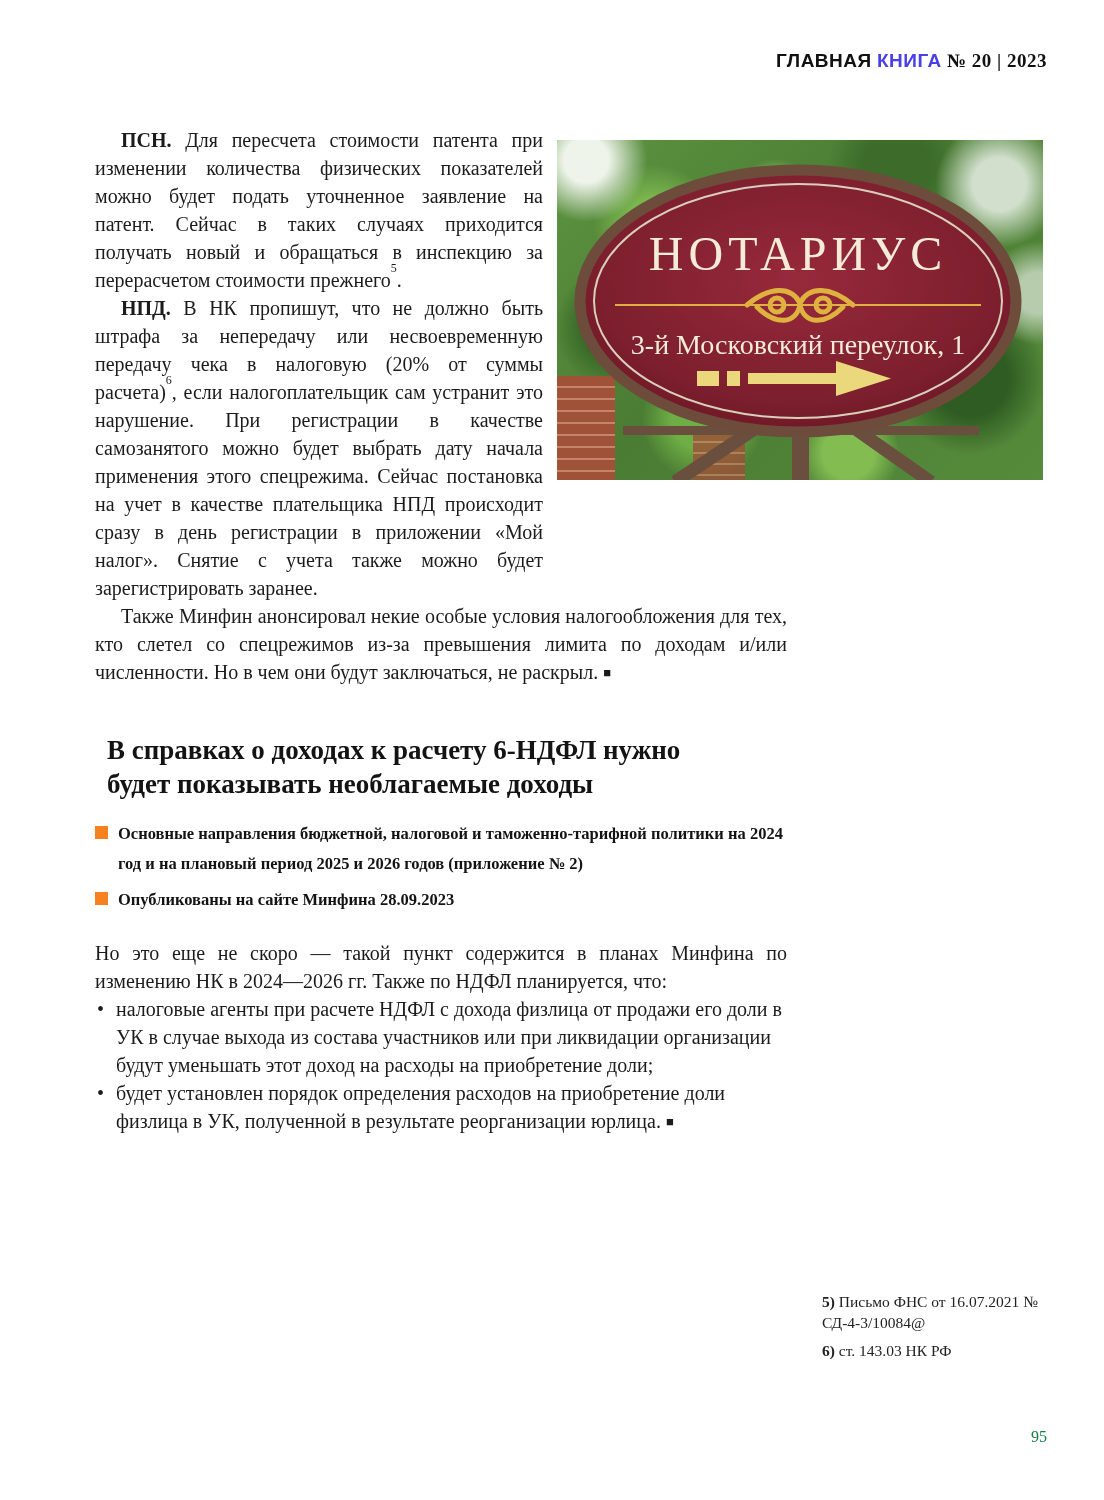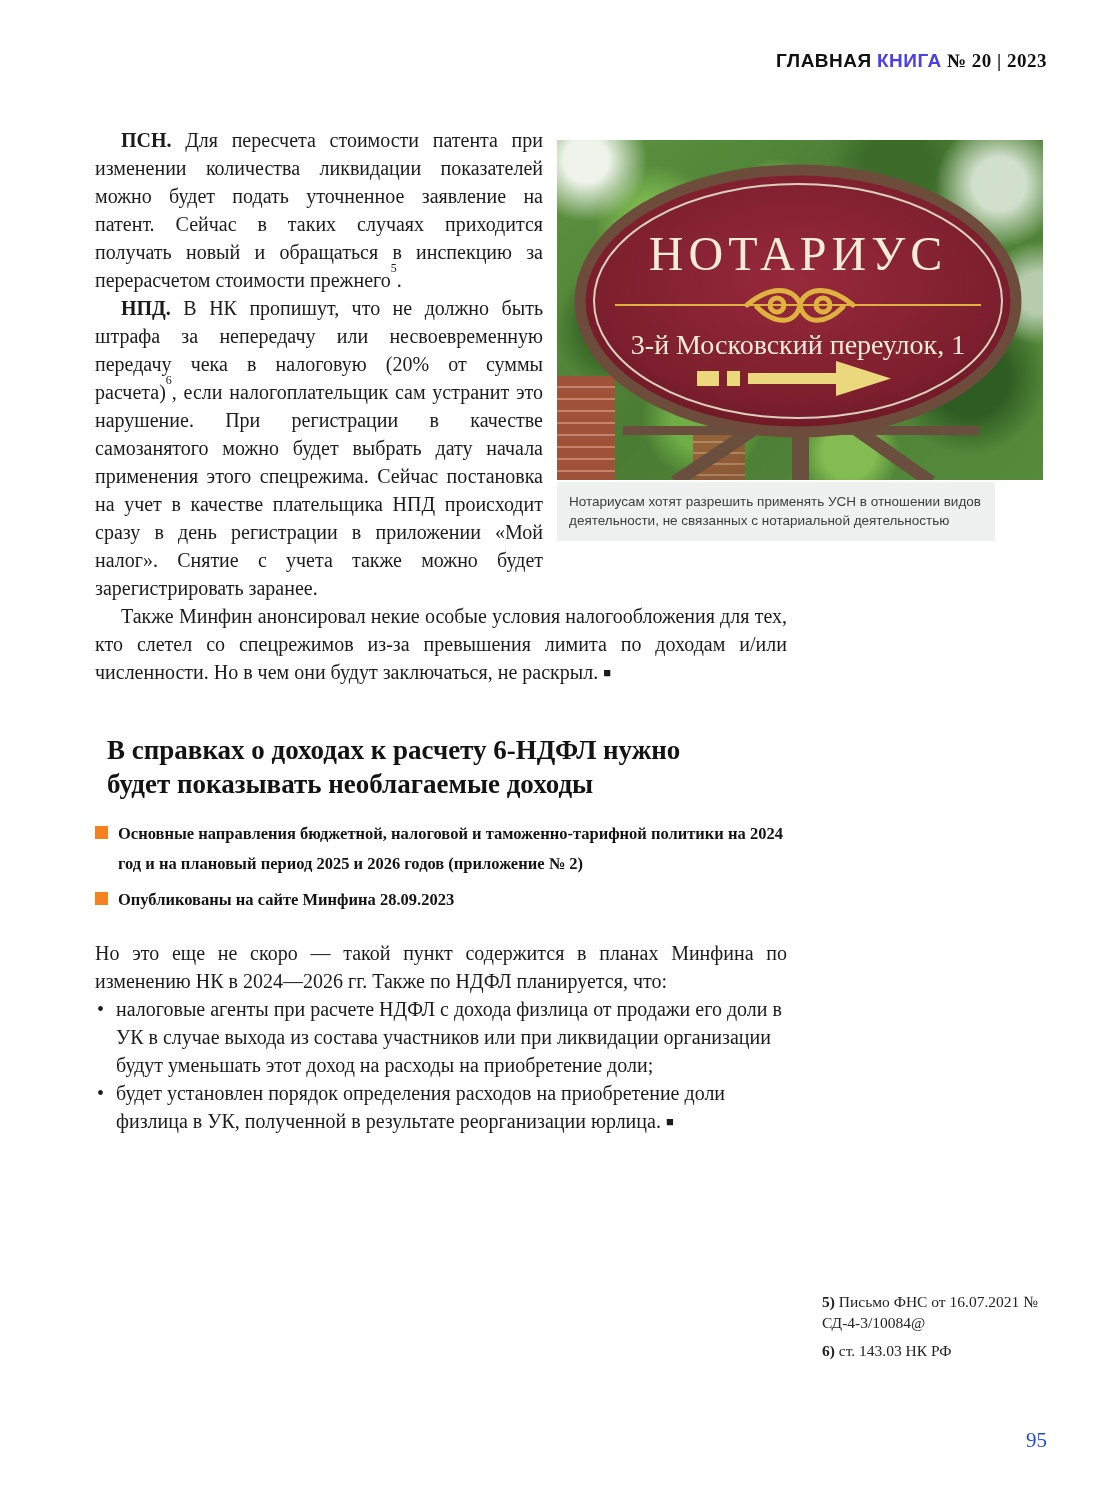--- a/index.html
+++ b/index.html
@@ -57,21 +57,21 @@
   .blist{list-style:none;margin:0;padding:0;}
   .blist li{position:relative;padding-left:21px;font-size:20px;line-height:28px;
             text-align:left;margin:0;}
   .blist .dot{position:absolute;left:2px;top:0;}
 
   
   .footnotes{position:absolute;left:822px;top:1291px;width:235px;
              font-size:15.5px;line-height:21px;color:#222222;}
   .footnotes .fn{margin:0 0 7px 0;}
   .fn-num{font-weight:bold;}
-  .folio{position:absolute;right:57px;top:1428px;font-size:21px;color:#1d4ed8;}
+  .folio{position:absolute;right:57px;top:1428px;font-size:16px;color:#15803d;}
 </style>
 </head>
 <body>
 
 <div class="page">
 
   <div class="masthead">
     <span class="brand-black">ГЛАВНАЯ</span>
     <span class="brand-accent">КНИГА</span>
     <span class="issue">№ 20 | 2023</span>
@@ -113,28 +113,27 @@
         <text x="241" y="214" text-anchor="middle" font-family="Liberation Serif, serif" font-size="28" fill="#f4ecd9">3-й Московский переулок, 1</text>
 
         <g fill="#ecd87c">
           <rect x="140" y="231" width="22" height="15"></rect>
           <rect x="170" y="231" width="13" height="15"></rect>
           <rect x="191" y="233" width="90" height="11"></rect>
           <polygon points="279,221 334,238.5 279,256"></polygon>
         </g>
       </svg>
     </div>
-    <div class="caption">Нотариусам хотят разрешить применять УСН в отношении видов деятельности, не связанных с нотариальной деятельностью</div>
   </div>
 
   <div class="main-col">
     <div class="wrap-spacer"></div>
 
     <p><b class="lead">ПСН.</b>
-      <span>Для пересчета стоимости патента при изменении количества ликвидации показателей можно будет подать уточненное заявление на патент. Сейчас в таких случаях приходится получать новый и обращаться в инспекцию за перерасчетом стоимости прежнего</span><sup class="fnref">5</sup><span>.</span></p>
+      <span>Для пересчета стоимости патента при изменении количества физических показателей можно будет подать уточненное заявление на патент. Сейчас в таких случаях приходится получать новый и обращаться в инспекцию за перерасчетом стоимости прежнего</span><sup class="fnref">5</sup><span>.</span></p>
 
     <p><b class="lead">НПД.</b>
       <span>В НК пропишут, что не должно быть штрафа за непередачу или несвоевременную передачу чека в налоговую (20% от суммы расчета)</span><sup class="fnref">6</sup><span>, если налогоплательщик сам устранит это нарушение. При регистрации в качестве самозанятого можно будет выбрать дату начала применения этого спецрежима. Сейчас постановка на учет в качестве плательщика НПД происходит сразу в день регистрации в приложении «Мой налог». Снятие с учета также можно будет зарегистрировать заранее.</span></p>
 
 
     <p><span>Также Минфин анонсировал некие особые условия налогообложения для тех, кто слетел со спецрежимов из-за превышения лимита по доходам и/или численности. Но в чем они будут заключаться, не раскрыл.</span>
       <span class="endmark">■</span></p>
 
     <h2 class="sec-title">В справках о доходах к расчету 6-НДФЛ нужно будет показывать необлагаемые доходы</h2>
 

